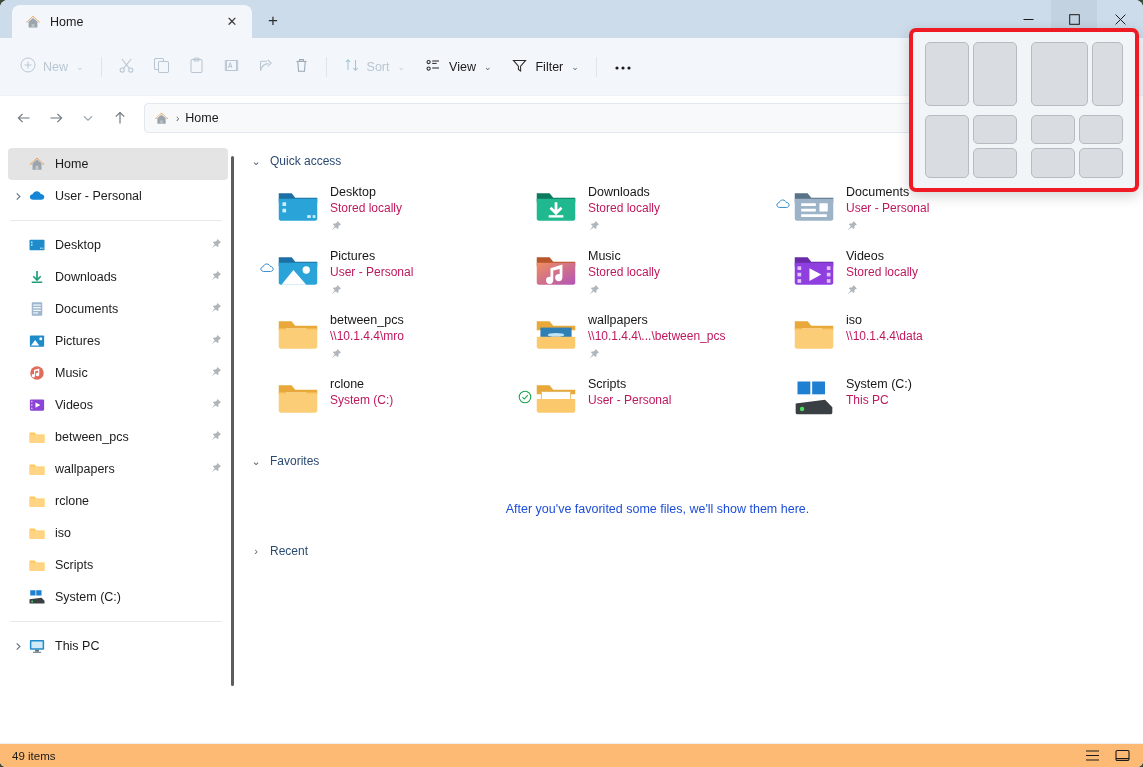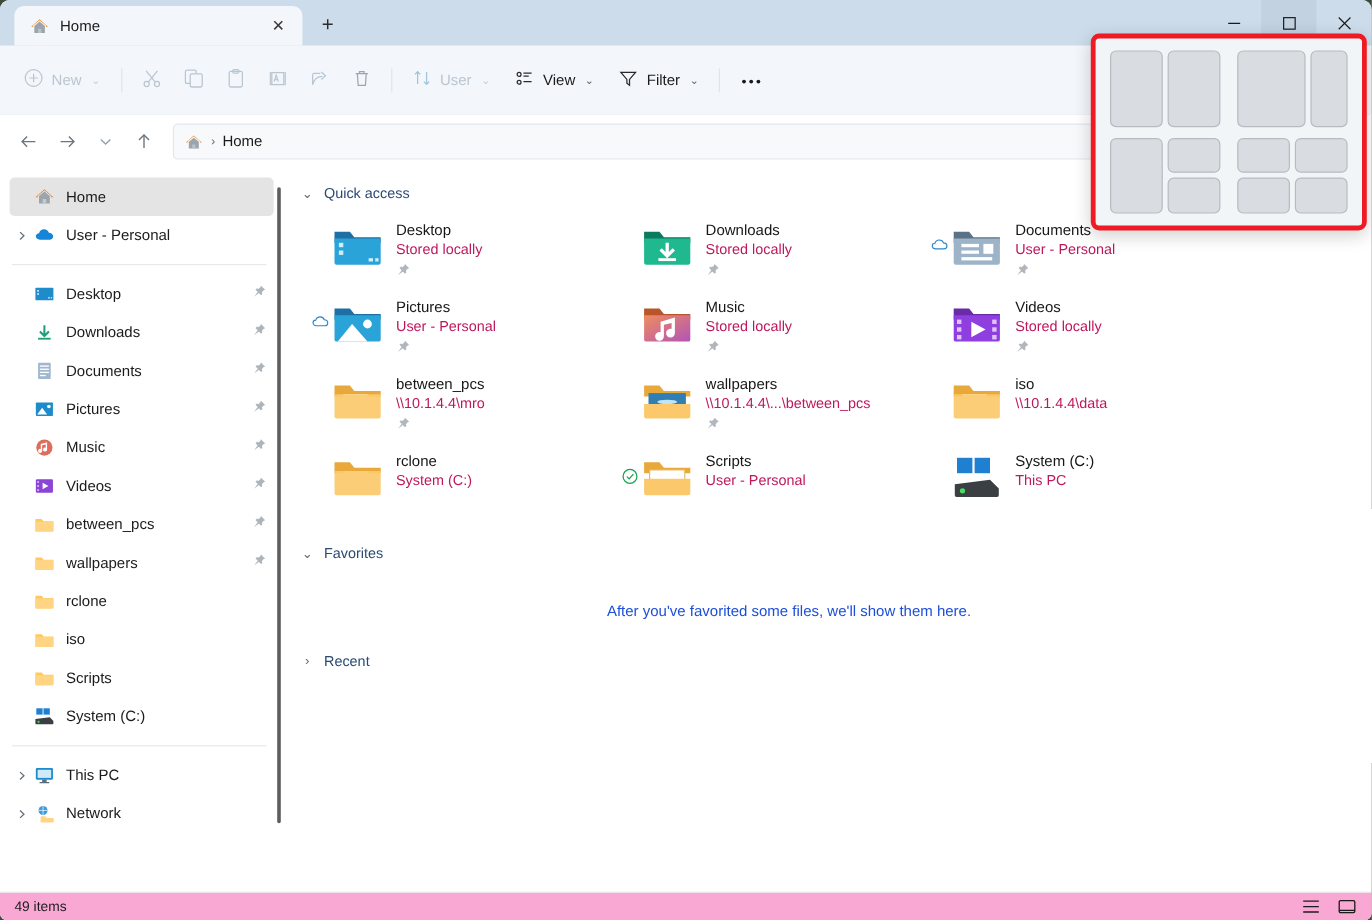--- a/index.html
+++ b/index.html
@@ -109,21 +109,21 @@
   .cloudmark{ width:18px; flex:0 0 18px; margin-top:18px; display:flex; justify-content:center;}
   .cell-ico{ width:44px; flex:0 0 44px; height:44px; position:relative; margin-top:4px;}
   .cell-txt{ margin-left:10px; padding-top:4px; min-width:0;}
   .cell-name{ font-size:12.5px;color:#171717; line-height:16px; white-space:nowrap;}
   .cell-sub{ font-size:12px;color:#be185d; line-height:16px; white-space:nowrap;}
   .cell-pin{ margin-top:2px; opacity:.6;}
   .empty-msg{ text-align:center; font-size:12.5px; color:#1d4ed8; padding:26px 0 18px 0; margin-right:60px;}
 
   
   .statusbar{
-    height:24px; flex:0 0 24px; background:#f9a8d4; border-top:1px solid #eceff2;
+    height:24px; flex:0 0 24px; background:#fdba74; border-top:1px solid #eceff2;
     display:flex; align-items:center; padding:0 8px 0 12px; font-size:11.5px; color:#1b1b1b;
   }
   .status-right{ margin-left:auto; display:flex; gap:4px; align-items:center;}
   .stv{ width:26px;height:20px;display:flex;align-items:center;justify-content:center;border-radius:3px;cursor:pointer;}
 
   
   .snap{
     position:absolute; left:909px; top:28px; width:230px; height:164px;
     background:#f2f5f8; border:4px solid #ee1b24; border-radius:7px;
     padding:10px 12px; display:flex; flex-direction:column; gap:9px; z-index:50;
@@ -245,21 +245,21 @@
 
     <div class="tb-sep"></div>
 
     <div class="tb-btn disabled">
       <span>
         <svg width="16" height="16" viewBox="0 0 16 16" fill="none" stroke="#9fc4d8" stroke-width="1.05">
           <path d="M4 13 V3 M1.8 5 L4 2.8 L6.2 5"></path>
           <path d="M11.5 3 V13 M9.3 11 L11.5 13.2 L13.7 11"></path>
         </svg>
       </span>
-      <span>User</span>
+      <span>Sort</span>
       <span class="chev dis">⌄</span>
     </div>
 
     <div class="tb-btn">
       <span>
         <svg width="17" height="17" viewBox="0 0 17 17" fill="none" stroke="#2b2b2b" stroke-width="1.05">
           <circle cx="3.6" cy="5" r="1.6"></circle>
             <line x1="7.2" y1="4" x2="14" y2="4"></line>
             <line x1="7.2" y1="6.4" x2="11.6" y2="6.4"></line>
           <circle cx="3.6" cy="11.6" r="1.6"></circle>
@@ -505,34 +505,20 @@
                 <path d="M3 1.6 L6.6 5 L3 8.4"></path>
               </svg>
             </span>
             <span class="sb-ic"><svg width="18" height="18" viewBox="0 0 48 48">
                 <rect x="5" y="8" width="38" height="26" rx="2.5" fill="#1e8ccb"></rect>
                 <rect x="9" y="12" width="30" height="18" fill="#cfeaf8"></rect>
                 <rect x="19" y="34" width="10" height="5" fill="#5a6b78"></rect>
                 <rect x="13" y="39" width="22" height="3" rx="1.4" fill="#5a6b78"></rect>
               </svg></span>
             <span class="sb-lb">This PC</span>
-          </div>
-          <div class="sb-item">
-            <span class="sb-exp">
-              <svg width="9" height="9" viewBox="0 0 10 10" fill="none" stroke="#62707c" stroke-width="1.2">
-                <path d="M3 1.6 L6.6 5 L3 8.4"></path>
-              </svg>
-            </span>
-            <span class="sb-ic"><svg width="18" height="18" viewBox="0 0 48 48">
-                <circle cx="21" cy="17" r="10" fill="#3f9bd9"></circle>
-                <path d="M11 17 H31 M21 7 V27" stroke="#fff" stroke-width="1.5"></path>
-                <path d="M16 34 H44 V43 H16 Z" fill="#ffc95e"></path>
-                <path d="M16 30 H26 L29 34 H44 V43 H16 Z" fill="#ffd584"></path>
-              </svg></span>
-            <span class="sb-lb">Network</span>
           </div>
         </div>
       <div class="sb-scroll"></div>
     </div>
 
     <div class="content">
 
       <div class="section-head">
         <span class="sc">⌄</span>
         <span class="section-title">Quick access</span>

